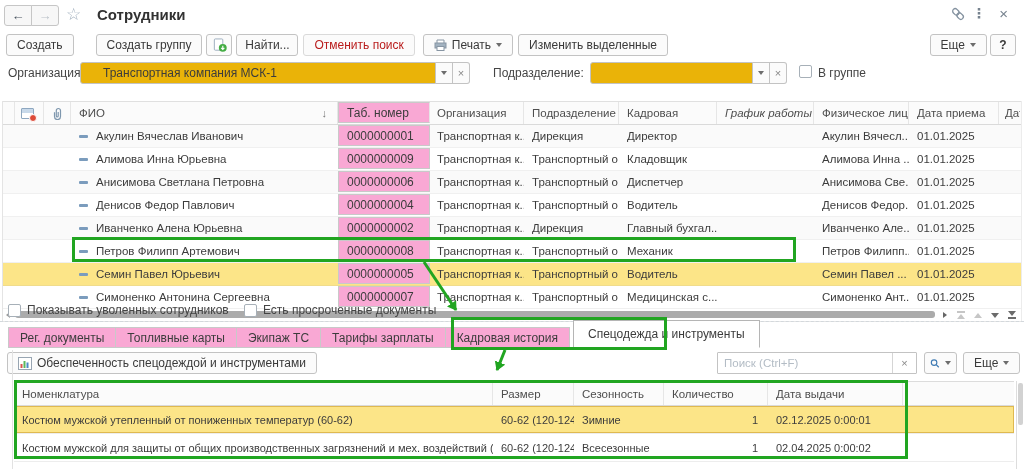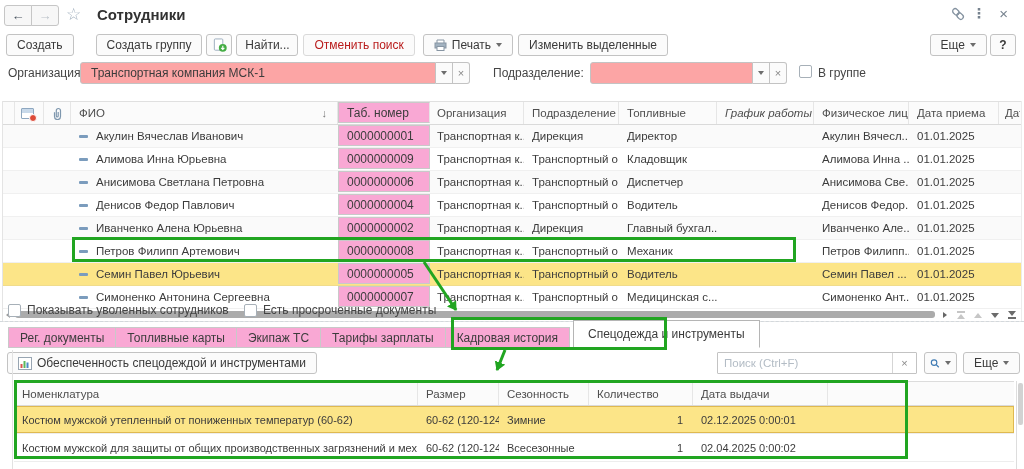--- a/index.html
+++ b/index.html
@@ -9,22 +9,22 @@
   .btn{display:inline-flex;align-items:center;justify-content:center;gap:5px;height:22px;
     padding:0 10px;background:#fbfbfb;border:1px solid #c3c3c3;border-radius:3px;
     font-size:12px;color:#3a3a3a;white-space:nowrap;box-sizing:border-box;cursor:default;}
   .btn.disabled{color:#b91c1c;border-color:#dadada;background:#fbfbfb;}
   .car{display:inline-block;width:0;height:0;border-left:3.5px solid transparent;
     border-right:3.5px solid transparent;border-top:4px solid #6d6d6d;}
   .cb{display:inline-block;width:13px;height:13px;border:1px solid #a7b0b8;border-radius:2px;
     background:#fff;box-sizing:border-box;vertical-align:middle;}
   .lbl{color:#444;}
   .combo{position:absolute;display:flex;height:22px;box-sizing:border-box;}
-  .combo .val{flex:1;border:1px solid #c3c3c3;border-radius:3px 0 0 3px;background:#fca5a5;
-    display:flex;align-items:center;padding:0 10px;overflow:hidden;white-space:nowrap;}
+  .combo .val{flex:1;border:1px solid #c3c3c3;border-radius:3px 0 0 3px;background:#eab308;
+    display:flex;align-items:center;padding:0 22px;overflow:hidden;white-space:nowrap;}
   .combo .seg{width:17px;border:1px solid #c3c3c3;border-left:none;background:#fbfbfb;
     display:flex;align-items:center;justify-content:center;color:#888;font-size:11px;box-sizing:border-box;}
   .combo .seg:last-child{border-radius:0 3px 3px 0;}
   
   .navb{position:absolute;top:5px;width:28px;height:21px;background:#f7f7f7;border:1px solid #c6c6c6;
     display:flex;align-items:center;justify-content:center;font-size:13px;box-sizing:border-box;}
   #nav-back{left:4px;border-radius:3px 0 0 3px;color:#4a5560;}
   #nav-fwd{left:31px;border-radius:0 3px 3px 0;color:#bcc3ca;}
   .star{position:absolute;left:66px;top:4px;font-size:17px;color:#a4b2c0;}
   .title{position:absolute;left:97px;top:6px;font-size:15px;font-weight:bold;color:#323232;}
@@ -98,21 +98,21 @@
   
   .eq{position:absolute;left:14px;top:381px;width:1000px;font-size:11px;}
   .eqhead{display:flex;height:23px;background:#fbfbfb;color:#4e4e4e;border-top:1px solid #dcdcdc;
     border-bottom:1px solid #dadada;font-size:11.5px;}
   .eqhead .c{display:flex;align-items:center;border-right:1px solid #e6e6e6;box-sizing:border-box;
     padding-left:8px;overflow:hidden;white-space:nowrap;}
   .eqhead .c:last-child{border-right:none;}
   .eqrow{display:flex;height:27px;border-bottom:1px solid #ededed;background:#fff;}
   .eqrow .c{display:flex;align-items:center;padding-left:8px;overflow:hidden;white-space:nowrap;box-sizing:border-box;}
   .eqrow.sel{background:#fce588;box-shadow:inset 0 0 0 1px #dfb950;}
-  .c.nom{width:404px;}
+  .c.nom{width:479px;}
   .c.size{width:81px;}
   .c.season{width:90px;}
   .c.qty{width:104px;justify-content:flex-end;padding-right:10px;}
   .c.date{width:135px;}
   .c.rest{width:107px;}
   .vline-left{position:absolute;left:12px;top:350px;height:119px;border-left:1px solid #e2e2e2;}
   .vscroll{position:absolute;left:1016px;top:381px;width:7px;height:88px;border-left:1px solid #ddd;}
   .vthumb{position:absolute;left:1px;top:2px;width:5px;height:42px;background:#d2d2d2;border-radius:2px;}
   
   .anno{position:absolute;left:0;top:0;width:1024px;height:469px;z-index:50;pointer-events:none;}
@@ -203,21 +203,21 @@
           <path d="M3.5 6.2 V10.6 a3 3 0 0 0 6 0 V4.6 a2.1 2.1 0 0 0 -4.2 0 V10 a0.95 0.95 0 0 0 1.9 0 V6" fill="none" stroke="#7e97ae" stroke-width="1.2"></path>
         </svg>
       </div>
       <div class="c fio">
         <span>ФИО</span>
         <span class="sortmark">↓</span>
       </div>
       <div class="c tab">Таб. номер</div>
       <div class="c org">Организация</div>
       <div class="c dept">Подразделение</div>
-      <div class="c pos">Топливные</div>
+      <div class="c pos">Кадровая</div>
       <div class="c sched">График работы</div>
       <div class="c person">Физическое лицо</div>
       <div class="c hired">Дата приема</div>
       <div class="c last">Дат</div>
     </div>
     <div id="emp-body">
         <div class="erow alt">
           <div class="c g"></div>
           <div class="c i1"></div>
           <div class="c i2"></div>

